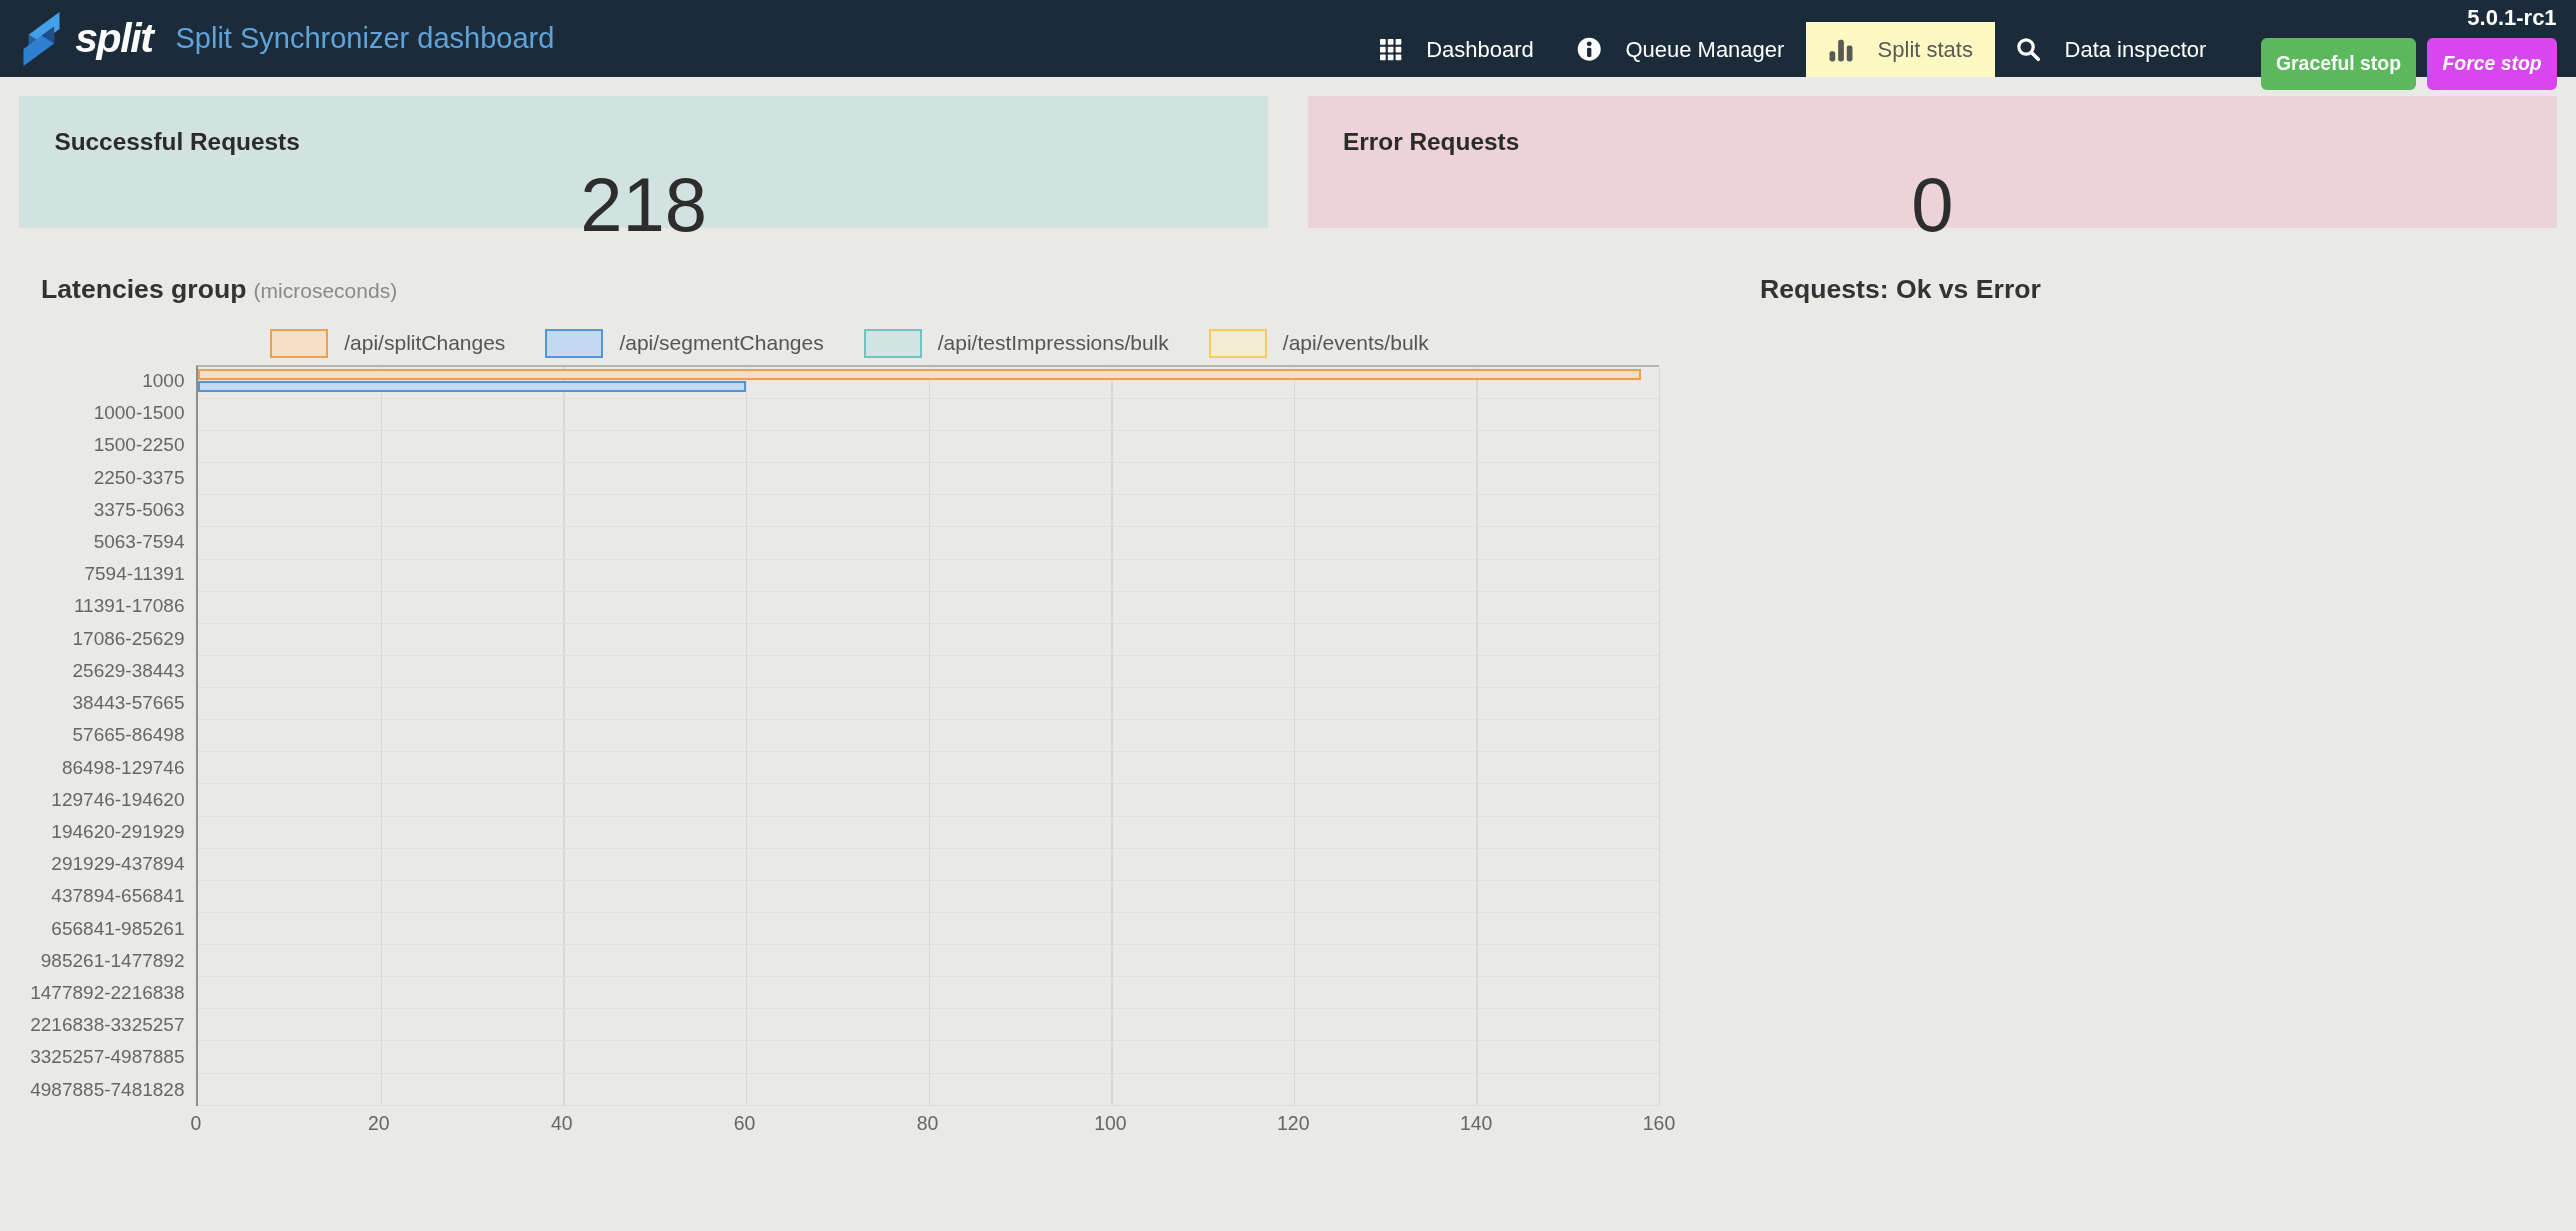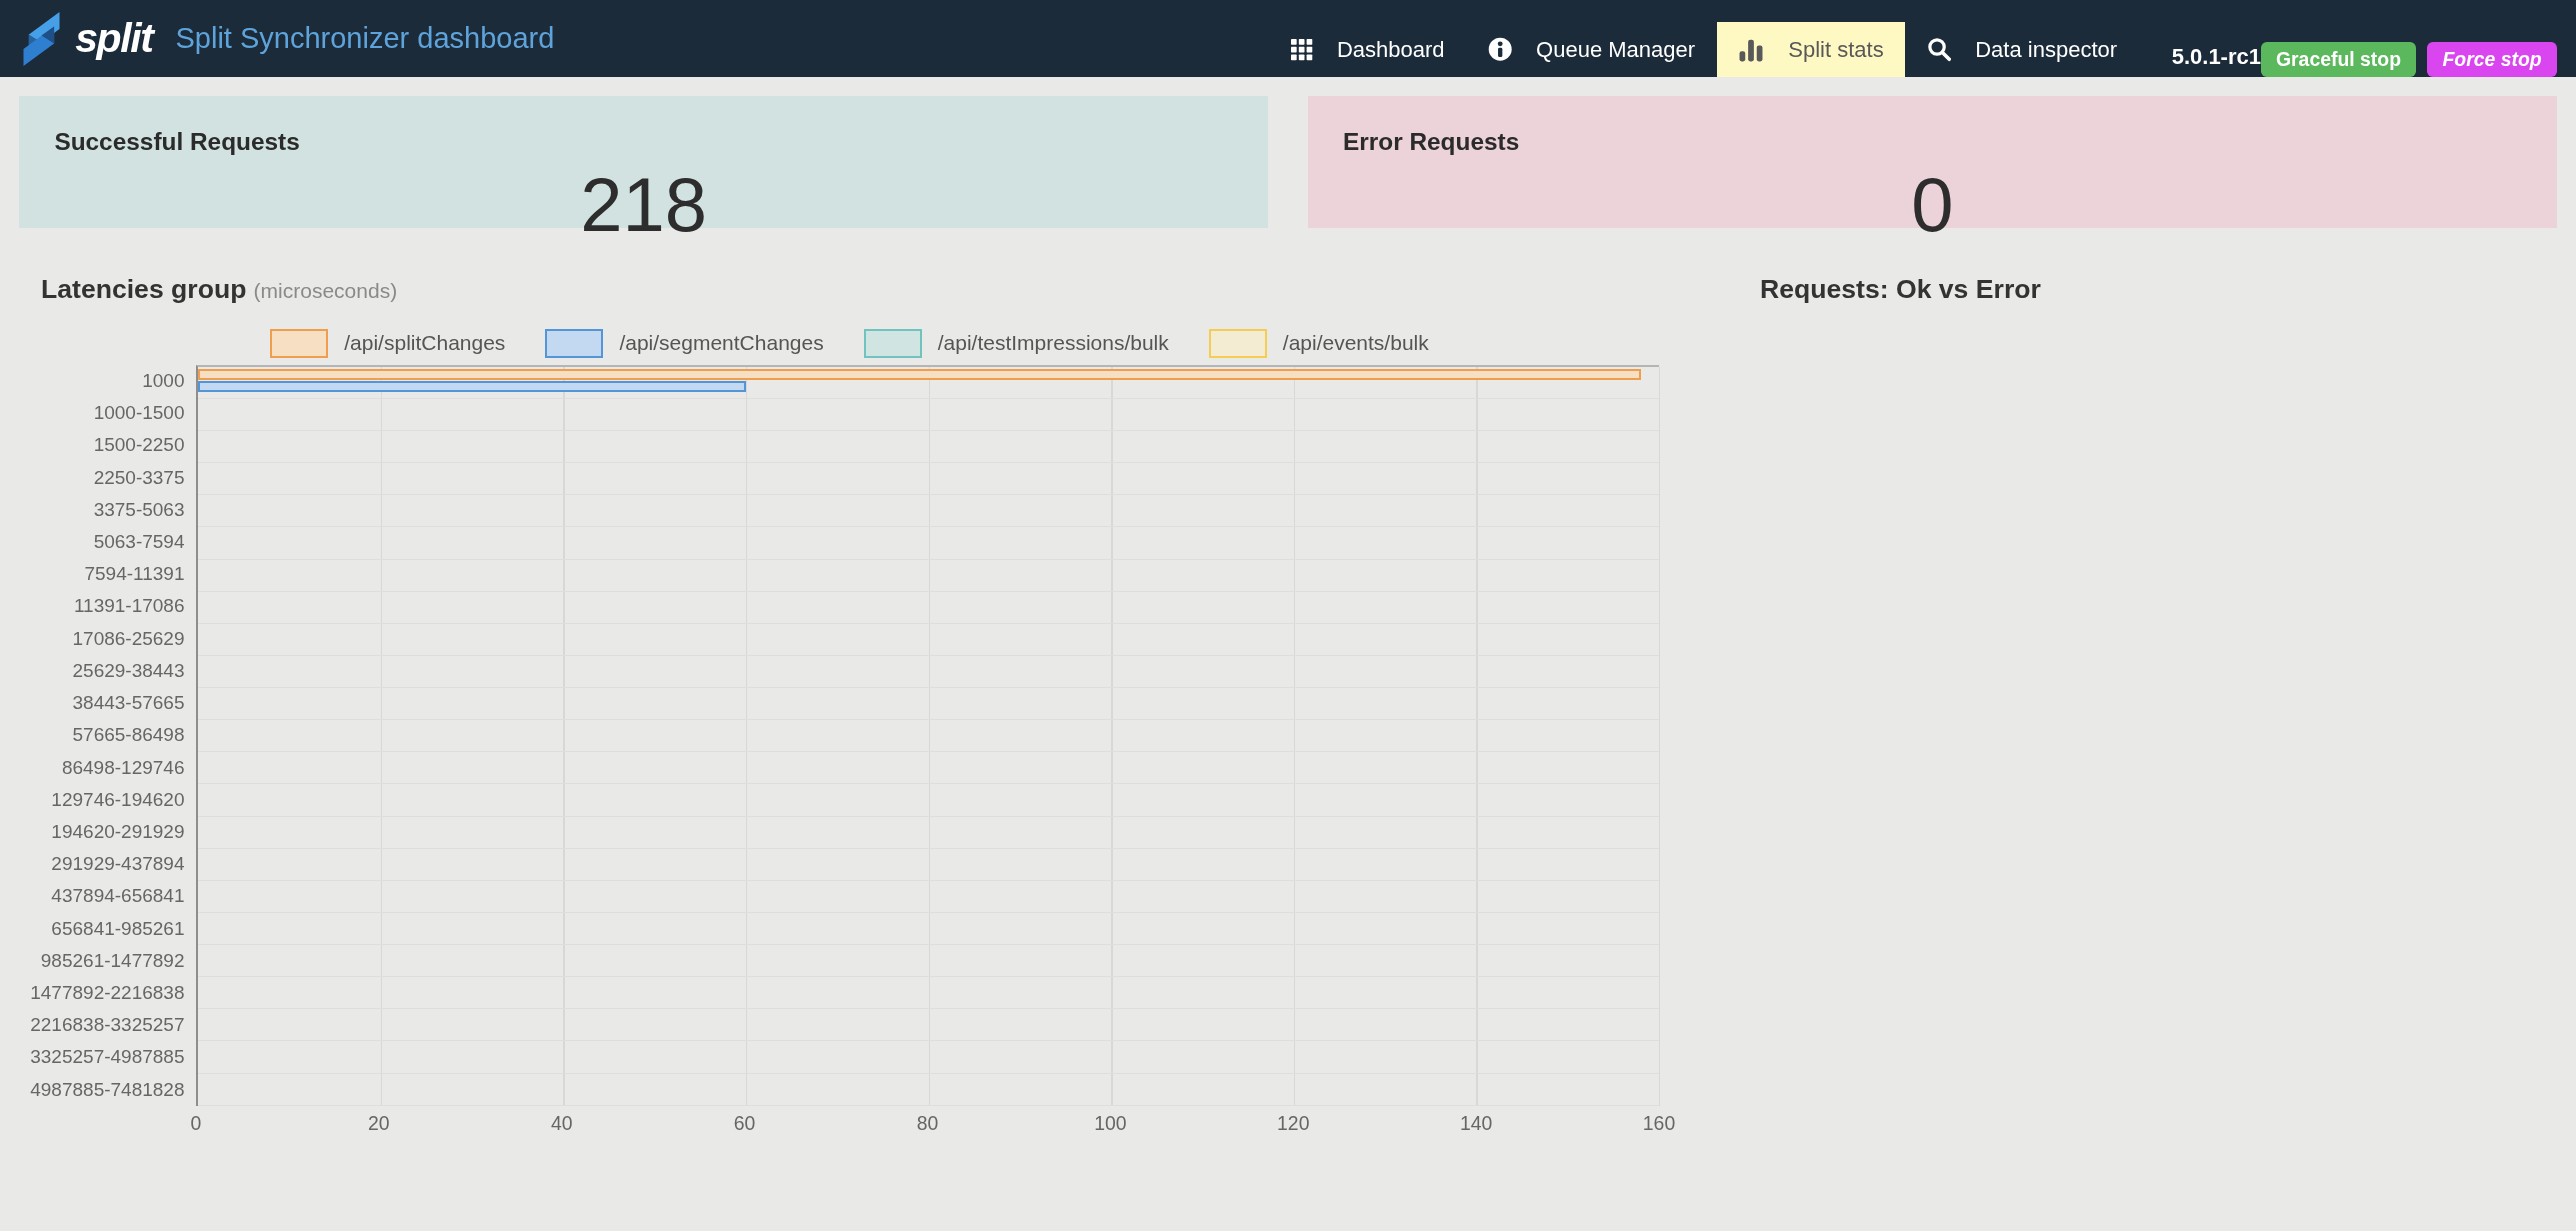--- a/index.html
+++ b/index.html
@@ -23,26 +23,26 @@
 
   .nav-items { margin-left:auto; display:flex; align-items:flex-end; }
   .nav-item {
     height:55px; display:flex; align-items:center; gap:24px;
     padding:0 21.6px; color:#ffffff; font-size:22px; text-decoration:none; cursor:pointer;
     white-space:nowrap;
   }
   .nav-item svg { display:block; }
   .nav-item.active { background:#fef9c3; color:#595959; }
 
-  .controls { display:flex; align-items:flex-end; margin:7.2px 19.4px 0 33px; }
+  .controls { display:flex; flex-direction:column; align-items:flex-end; margin:7.2px 19.4px 0 33px; }
   .version { color:#ffffff; font-weight:bold; font-size:22px; line-height:1; margin-bottom:9.3px; }
   .btn-row { display:flex; gap:11.5px; }
   .btn {
     border:none; border-radius:5.8px; color:#fff; font-weight:bold; font-size:19.4px;
-    padding:7px 15px; font-family:inherit; cursor:pointer; line-height:1.1;
+    padding:15px 15px; font-family:inherit; cursor:pointer; line-height:1.1;
   }
   .btn-green { background:#5cb85c; }
   .btn-red   { background:#d946ef;font-style:italic; }
 
   
   .cards-row { display:flex; gap:40px; margin:18.7px 19.4px 0 19.4px; }
   .card { flex:1; height:132px; padding:32px 35px 0 35px; }
   .card-teal { background:#d1e2e0; }
   .card-pink { background:#ecd2d9; }
   .card-title { font-size:24.4px; font-weight:bold; color:#2b2b2b; }

